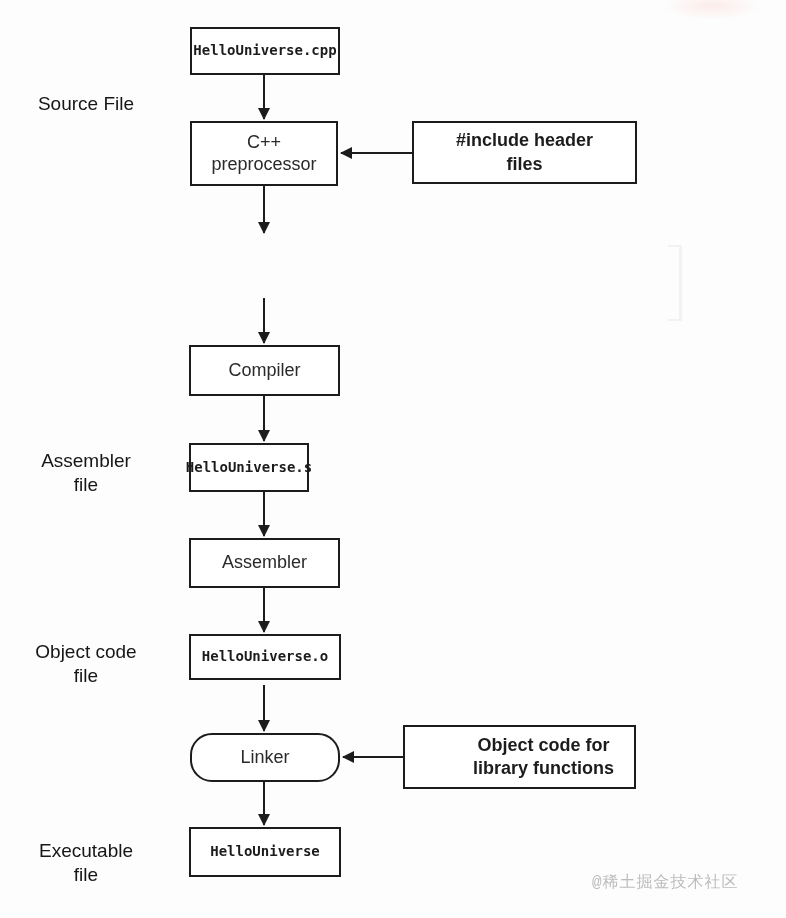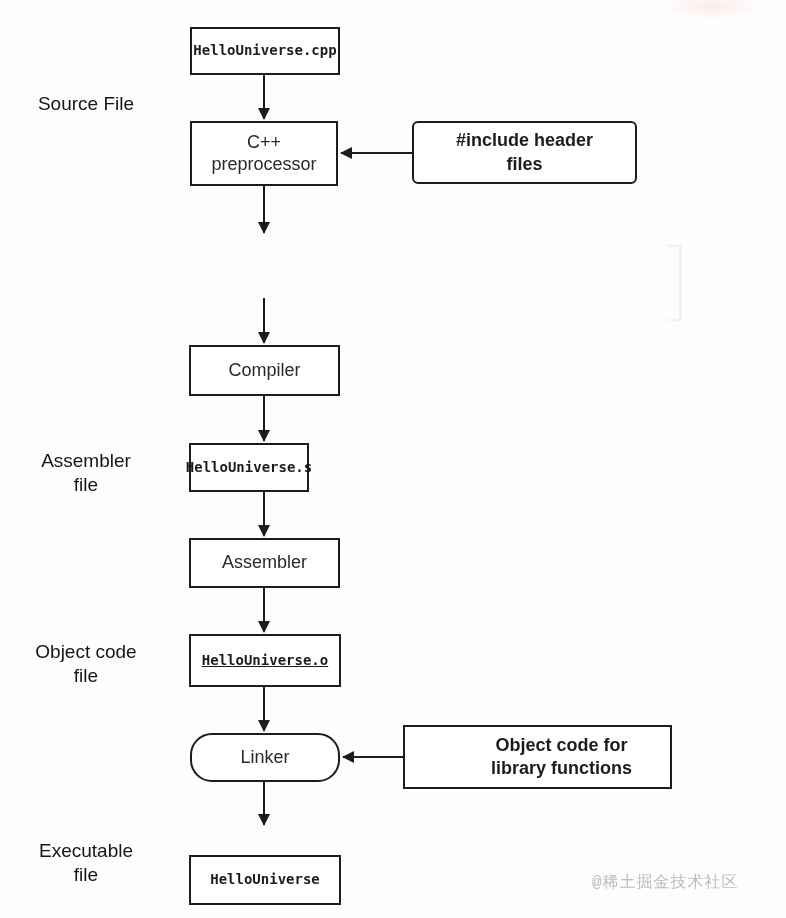--- a/index.html
+++ b/index.html
@@ -114,30 +114,30 @@
   <div class="box plain" style="left:190px; top:121px; width:148px; height:65px;">C++
 preprocessor</div>
 
 
   <div class="box plain" style="left:189px; top:345px; width:151px; height:51px;">Compiler</div>
 
   <div class="box mono" style="left:189px; top:443px; width:120px; height:49px;">HelloUniverse.s</div>
 
   <div class="box plain" style="left:189px; top:538px; width:151px; height:50px;">Assembler</div>
 
-  <div class="box mono" style="left:189px; top:634px; width:152px; height:53px;text-decoration:underline;">HelloUniverse.o</div>
+  <div class="box mono" style="left:189px; top:634px; width:152px; height:46px;">HelloUniverse.o</div>
 
   <div class="box plain" style="left:190px; top:733px; width:150px; height:49px;border-radius:22px;">Linker</div>
 
-  <div class="box mono" style="left:189px; top:827px; width:152px; height:50px;margin-top:28px;">HelloUniverse</div>
+  <div class="box mono" style="left:189px; top:827px; width:152px; height:50px;">HelloUniverse</div>
 
-  <div class="box side" style="left:412px; top:121px; width:225px; height:63px;border-radius:6px;">#include header
+  <div class="box side" style="left:412px; top:121px; width:225px; height:63px;">#include header
 files</div>
 
-  <div class="box side" style="left:403px; top:725px; width:269px; height:64px;padding-left:48px;">Object code for
+  <div class="box side" style="left:403px; top:725px; width:233px; height:64px;padding-left:48px;">Object code for
 library functions</div>
 
   <div class="stage-label" style="left:16px; top:92px;  width:140px;">Source File</div>
 
   <div class="stage-label" style="left:16px; top:449px; width:140px;">Assembler
 file</div>
 
   <div class="stage-label" style="left:6px;  top:640px; width:160px;">Object code
 file</div>
 

